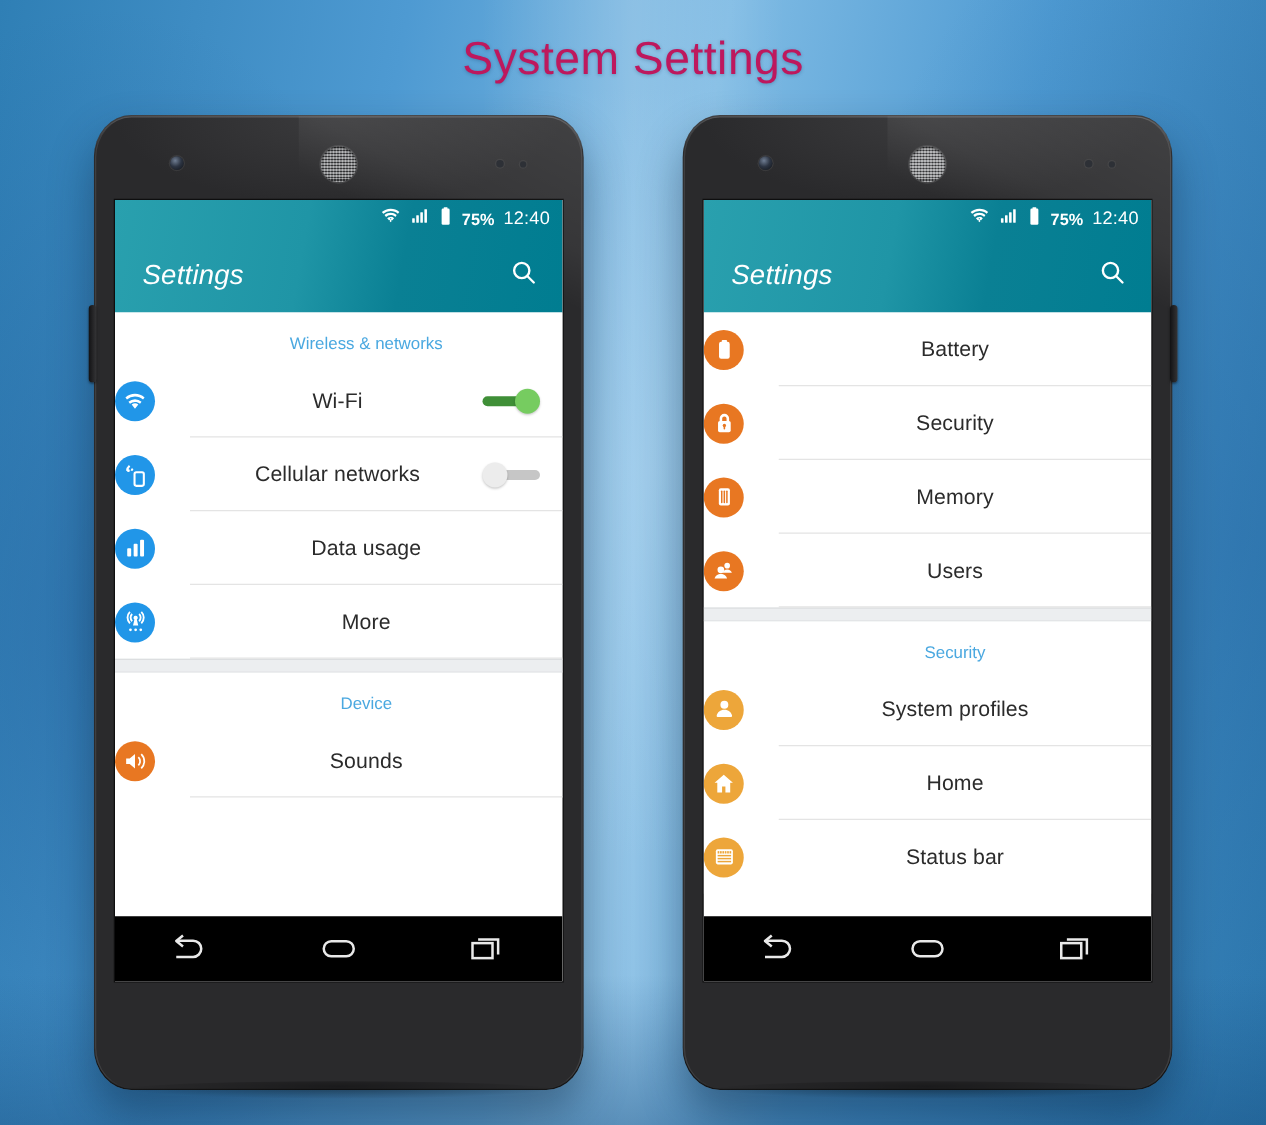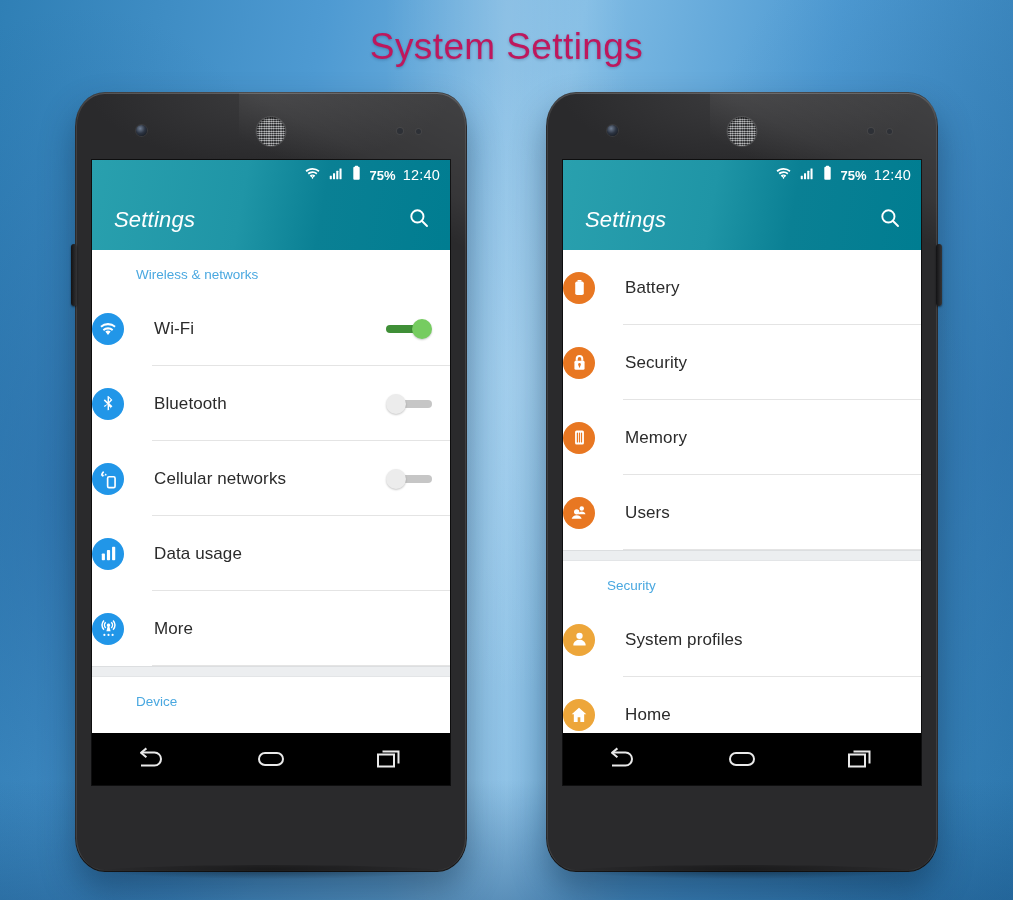--- a/index.html
+++ b/index.html
@@ -75,41 +75,42 @@
         box-shadow:0 0 0 1px rgba(255,255,255,.10), 0 1px 2px rgba(0,0,0,.6) inset; }
   .sensor{ position:absolute; top:36px; width:6px; height:6px; border-radius:50%;
         background:#2d3036; box-shadow:0 0 0 1px rgba(255,255,255,.05); }
   .sensor.a{ right:64px; } .sensor.b{ right:46px; width:5px;height:5px; top:37px;}
 
   
   .screen{
     position:absolute; left:17px; top:68px; width:358px; height:125px;
     height:625px; overflow:hidden; background:#fff;
     box-shadow:0 0 0 1px rgba(0,0,0,.65);
+    text-align:center;
   }
 
   .statusbar{
     height:30px; display:flex; align-items:center; justify-content:flex-end;
     padding-right:10px; gap:7px; color:#fff;
   }
   .appbar-wrap{
     background:linear-gradient(100deg,#29a0ae 0%,#1f95a6 42%,#0a8094 64%,#007d91 100%);
   }
   .appbar{
     height:60px; display:flex; align-items:center; justify-content:space-between;
     padding:0 19px 0 22px; color:#fff;font-style:italic;
   }
   .appbar-title{ font-size:22px; font-weight:400; letter-spacing:.2px; }
   .status-pct{ font-size:13px; font-weight:700; letter-spacing:.1px; }
   .status-time{ font-size:14.5px; font-weight:400; letter-spacing:.2px; }
 
   .list{ background:#fff; }
   .section-gap{ height:11px; background:#eceef0; border-top:1px solid #dcdee0; border-bottom:1px solid #e3e5e7;}
   .section-head{ padding:17px 0 9px 22px; font-size:13.5px; color:#4aa8e0; font-weight:400;margin-left:22px;}
-  .row{ display:flex; align-items:center; height:75px; padding-right:18px; position:relative;}
+  .row{ display:flex; align-items:center; height:59px; padding-right:18px; position:relative;}
   .row .sep{ position:absolute; left:60px; right:0; bottom:0; height:1px; background:#e4e4e4;}
   .ico{ width:32px; height:32px; border-radius:50%; flex:0 0 32px;
         display:flex; align-items:center; justify-content:center; }
   .ico svg{ display:block; }
   .row-label{ margin-left:30px; font-size:17px; color:#2b2b2b; letter-spacing:.1px; flex:1; }
 
   .sw{ width:46px; height:20px; position:relative; flex:0 0 46px;}
   .sw .track{ position:absolute; top:6px; height:8px; border-radius:4px; }
   .sw .thumb{ position:absolute; top:0; width:20px; height:20px; border-radius:50%;
               box-shadow:0 1px 2px rgba(0,0,0,.22);}
@@ -184,33 +185,20 @@
       <div class="list">
         <div class="section-head">Wireless &amp; networks</div>
         <div class="row">
           <span class="ico" style="background:#2196e8">
             <svg width="20" height="20" viewBox="0 0 24 24">
               <path fill="#fff" d="M12 19.2l3.2-4.1a5.1 5.1 0 0 0-6.4 0zM12 12.6c1.8 0 3.5.6 4.8 1.7l1.5-1.9A9.9 9.9 0 0 0 12 10a9.9 9.9 0 0 0-6.3 2.4l1.5 1.9A7.6 7.6 0 0 1 12 12.6zM12 7.4c2.9 0 5.6 1 7.7 2.8l1.5-1.9A13.8 13.8 0 0 0 12 4.8 13.8 13.8 0 0 0 2.8 8.3l1.5 1.9A11.7 11.7 0 0 1 12 7.4z"></path>
             </svg>
           </span>
           <span class="row-label">Wi-Fi</span>
           <div class="sw on">
-            <div class="track"></div>
-            <div class="thumb"></div>
-          </div>
-          <span class="sep"></span>
-        </div>
-        <div class="row">
-          <span class="ico" style="background:#2196e8">
-            <svg width="20" height="20" viewBox="0 0 24 24">
-              <path fill="#fff" d="M11.2 12L6.9 7.7l1.3-1.3 3.3 3.3V2.4h.9l4.9 4.9-3.7 3.7 3.7 3.7-4.9 4.9h-.9v-7.3l-3.3 3.3-1.3-1.3zm2-7.2v4.3l2.1-2.1zm0 9.9v4.3l2.1-2.1z"></path>
-            </svg>
-          </span>
-          <span class="row-label">Bluetooth</span>
-          <div class="sw off">
             <div class="track"></div>
             <div class="thumb"></div>
           </div>
           <span class="sep"></span>
         </div>
         <div class="row">
           <span class="ico" style="background:#2196e8">
             <svg width="21" height="21" viewBox="0 0 24 24">
               <g fill="#fff">
                 <rect x="11" y="10" width="8.5" height="12.5" rx="1.6" fill="none" stroke="#fff" stroke-width="1.9"></rect>

